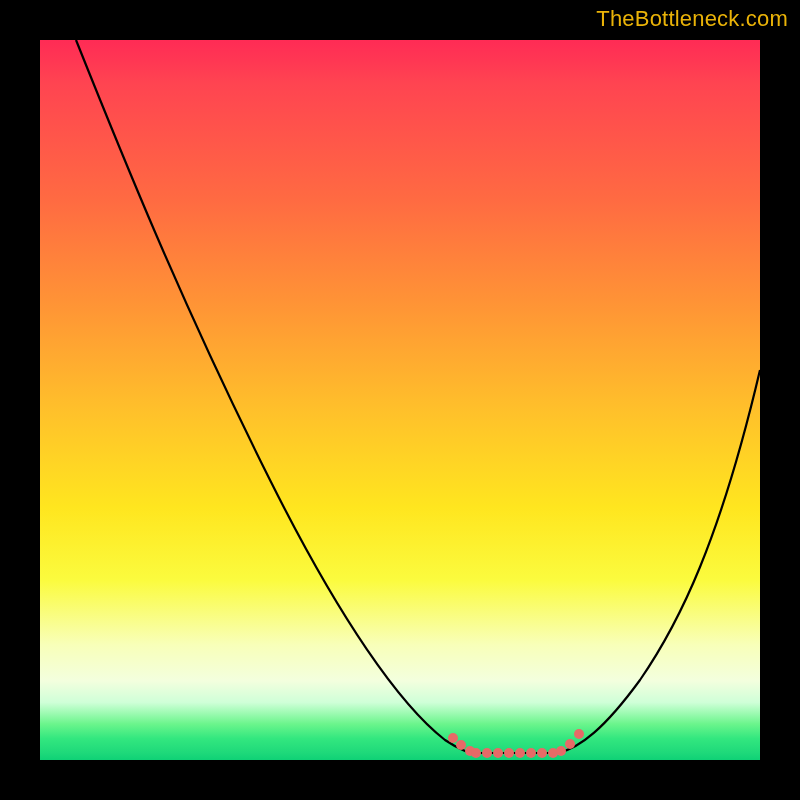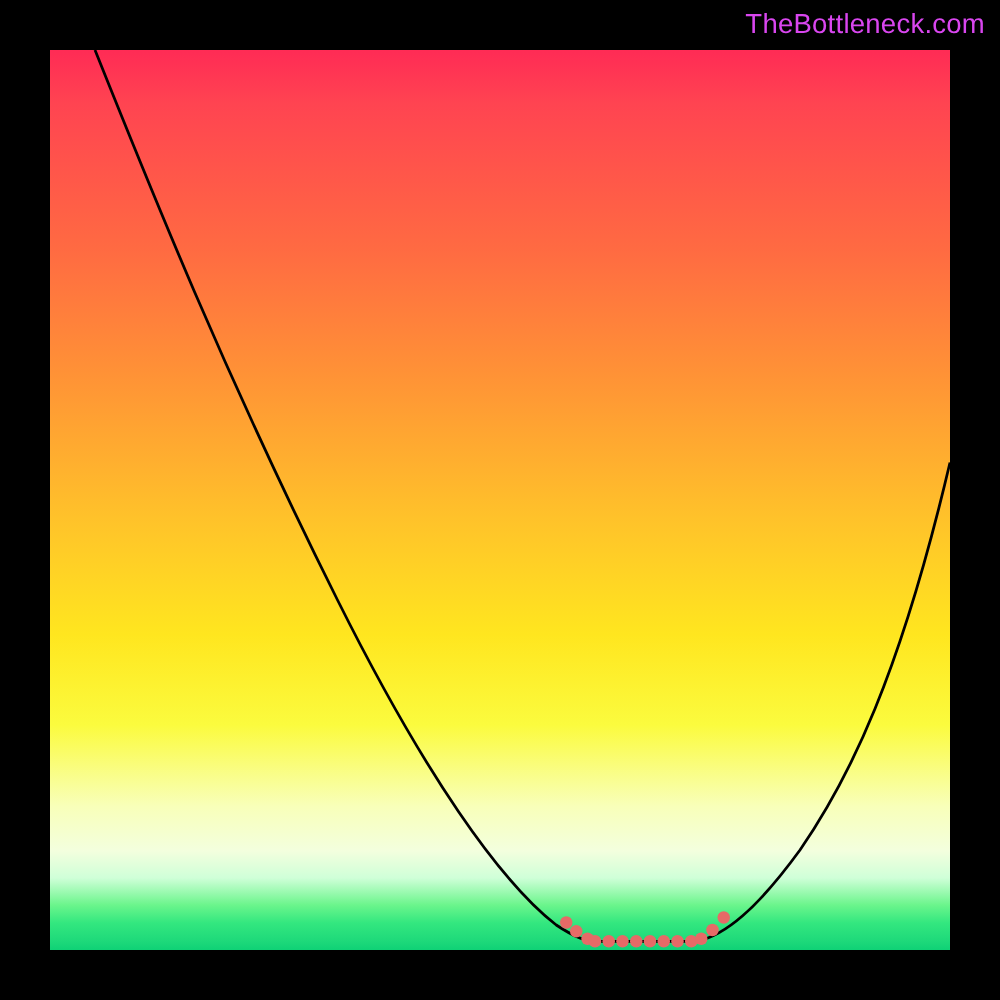--- a/index.html
+++ b/index.html
@@ -14,21 +14,21 @@
   .stage {
     position: relative;
     width: 800px;
     height: 800px;
     background: #000;
   }
   .watermark {
     position: absolute;
     top: 6px;
     right: 12px;
-    color: #d946ef;
+    color: #eab308;
     font-size: 22px;
     font-weight: 500;
     letter-spacing: 0.2px;
     user-select: none;
   }
   .plot-area {
     position: absolute;
     left: 40px;
     top: 40px;
     width: 720px;

